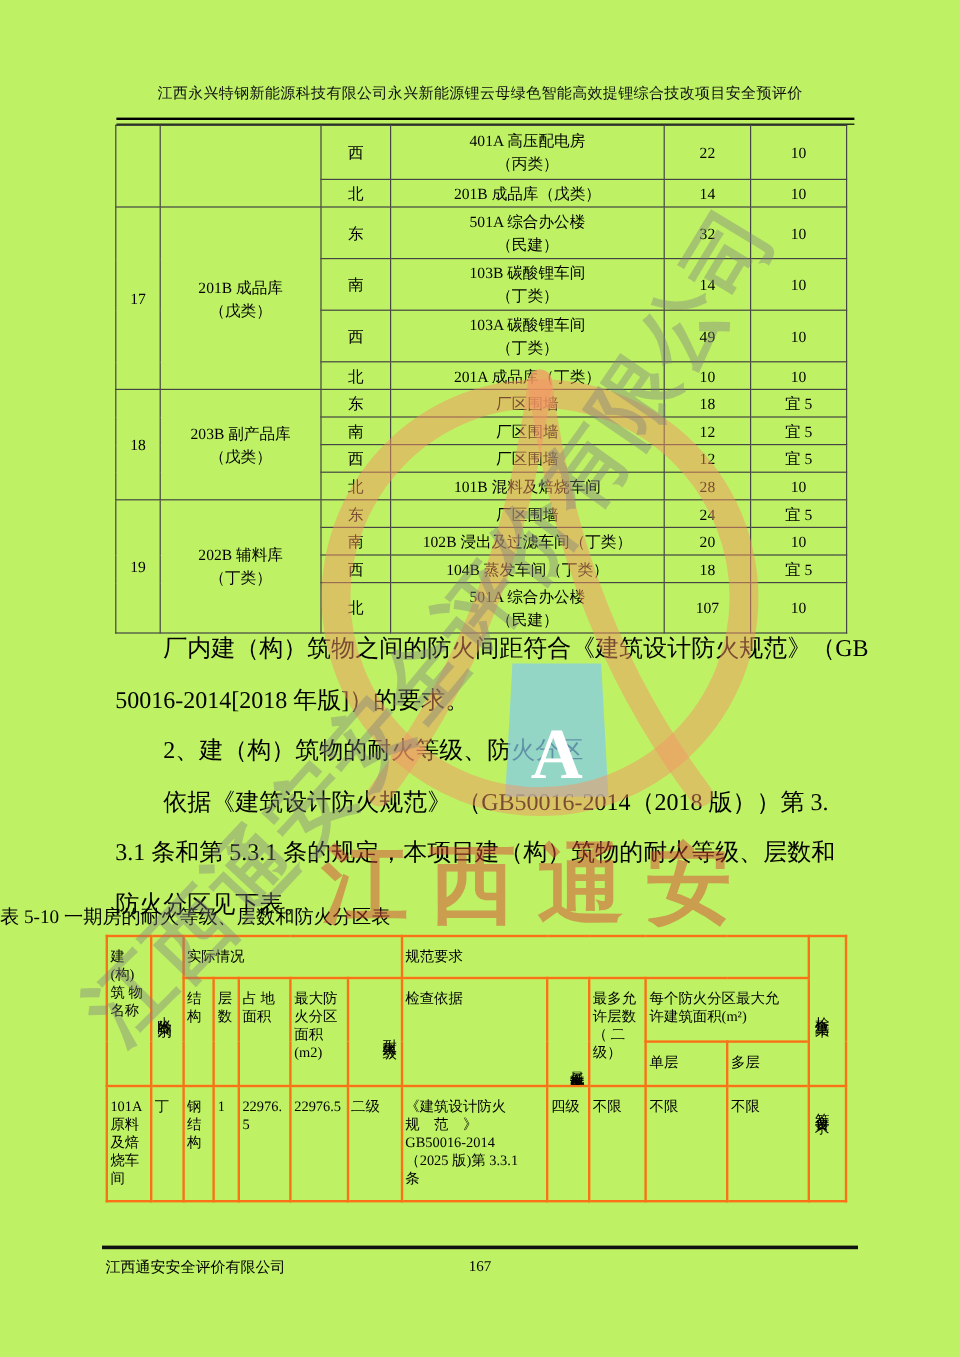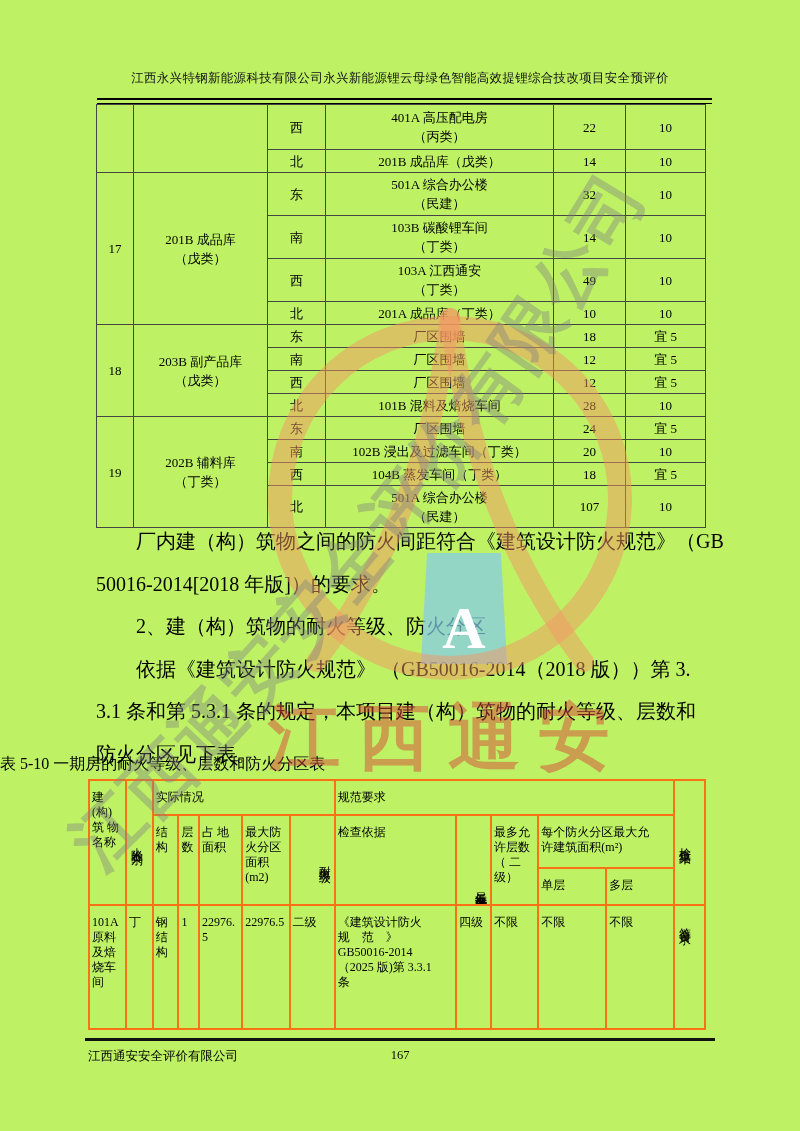--- a/index.html
+++ b/index.html
@@ -88,21 +88,21 @@
       </tr>
       <tr style="height:43px">
         <td>南</td>
         <td class="pre">103B 碳酸锂车间
 （丁类）</td>
         <td>14</td>
         <td>10</td>
       </tr>
       <tr style="height:43px">
         <td>西</td>
-        <td class="pre">103A 江西通安
+        <td class="pre">103A 碳酸锂车间
 （丁类）</td>
         <td>49</td>
         <td>10</td>
       </tr>
       <tr style="height:23px">
         <td>北</td>
         <td class="pre">201A 成品库（丁类）</td>
         <td>10</td>
         <td>10</td>
       </tr>
@@ -219,21 +219,21 @@
 许层数
 （ 二
 级）</td>
         <td colspan="2" class="pre">每个防火分区最大允
 许建筑面积(m²)</td>
       </tr>
       <tr style="height:30px">
         <td class="c">单层</td>
         <td class="c">多层</td>
       </tr>
-      <tr style="height:124px">
+      <tr style="height:96px">
         <td class="pre">101A
 原料
 及焙
 烧车
 间</td>
         <td>丁</td>
         <td class="pre">钢
 结
 构</td>
         <td>1</td>

